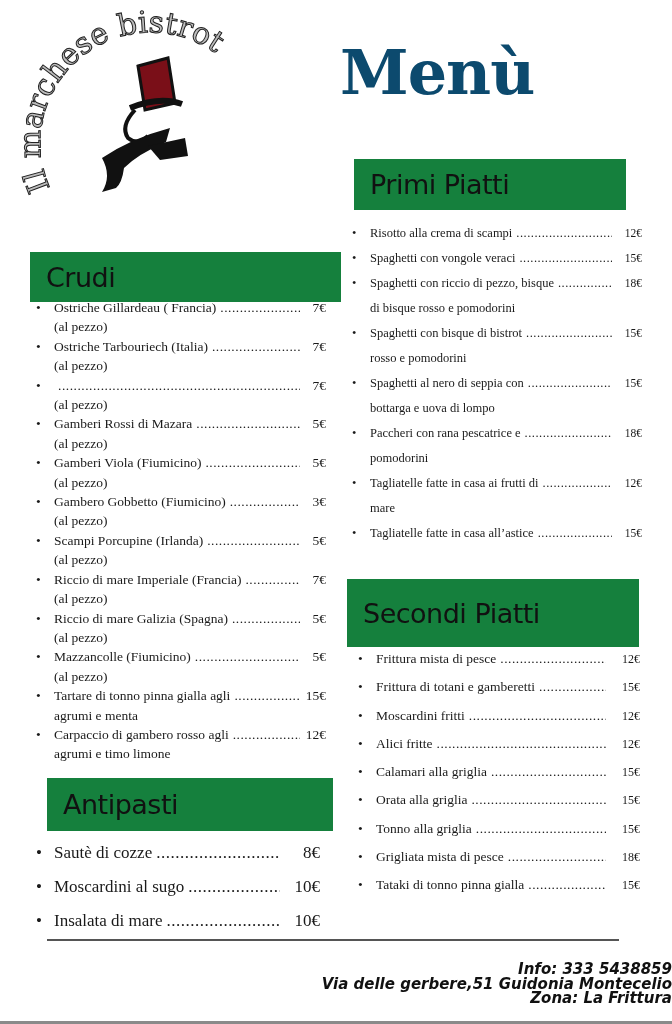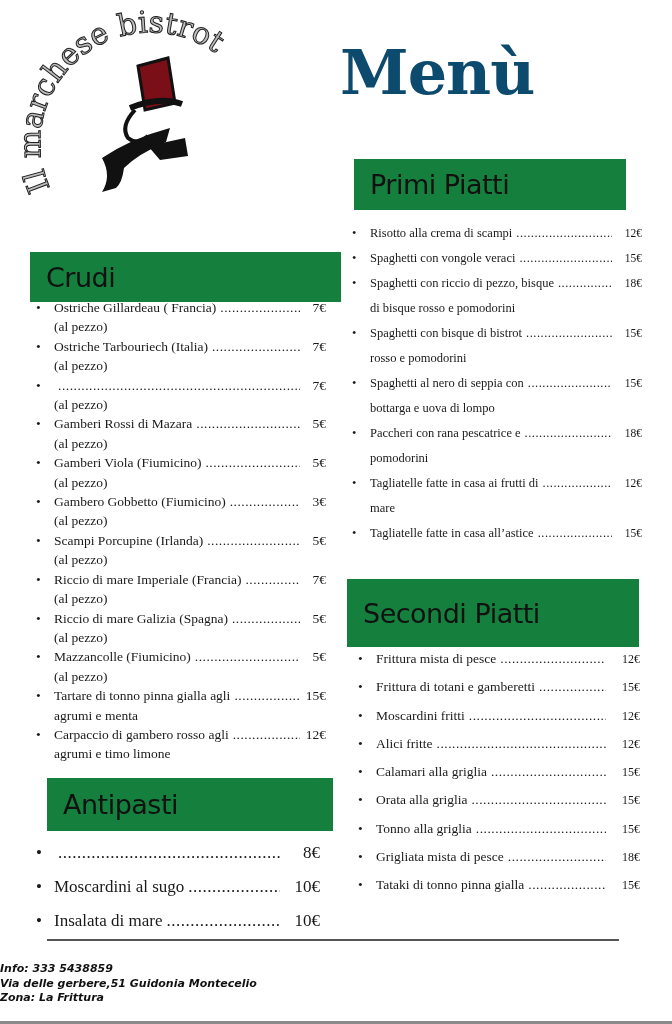--- a/index.html
+++ b/index.html
@@ -26,21 +26,21 @@
   .crudi .price { width: 22px; }
   .primi li { font-size: 12.5px; line-height: 25px; }
   .primi .price { width: 26px; font-size: 11.5px; }
   .secondi li { font-size: 13.5px; line-height: 27.3px; }
   .secondi .price { width: 30px; font-size: 12px; }
   .antipasti li { font-size: 17px; line-height: 34px; }
   .antipasti li::before { left: 6px; }
   .antipasti .price { width: 36px; }
 
   .divider { position: absolute; left: 47px; top: 939px; width: 572px; height: 1.5px; background: #555; }
-  .footer { position: absolute; left: 0; width: 672px; top: 962px; text-align: left; font-family: "DejaVu Sans", sans-serif; font-style: italic; font-weight: bold; font-size: 11px; line-height: 14.5px; color: #111; }
+  .footer { position: absolute; left: 0; width: 672px; top: 962px; text-align: right; font-family: "DejaVu Sans", sans-serif; font-style: italic; font-weight: bold; font-size: 15px; line-height: 14.5px; color: #111; }
   .bottom-rule { position: absolute; left: 0; top: 1021px; width: 672px; height: 3px; background: #8a8a8a; }
 </style>
 </head>
 <body>
 
 <div class="logo">
   <svg width="240" height="200" viewBox="0 0 240 200">
     <defs>
       <path id="arc" d="M 30 180 A 110 110 0 0 1 232 90" fill="none"></path>
     </defs>
@@ -160,20 +160,21 @@
       <span class="sub">agrumi e timo limone</span>
     </li>
 </ul>
 
 <div class="section-header" style="left:26px; top:778px; width:286px; height:53px;margin-left:21px;">
   <span>Antipasti</span>
 </div>
 <ul class="menu antipasti" style="left:32px; top:836px; width:288px;">
   <li>
       <div class="row">
+        <span class="name">Sautè di cozze</span>
         <span class="dots"></span>
         <span class="price">8€</span>
       </div>
     </li>
   <li>
       <div class="row">
         <span class="name">Moscardini al sugo</span>
         <span class="dots"></span>
         <span class="price">10€</span>
       </div>

